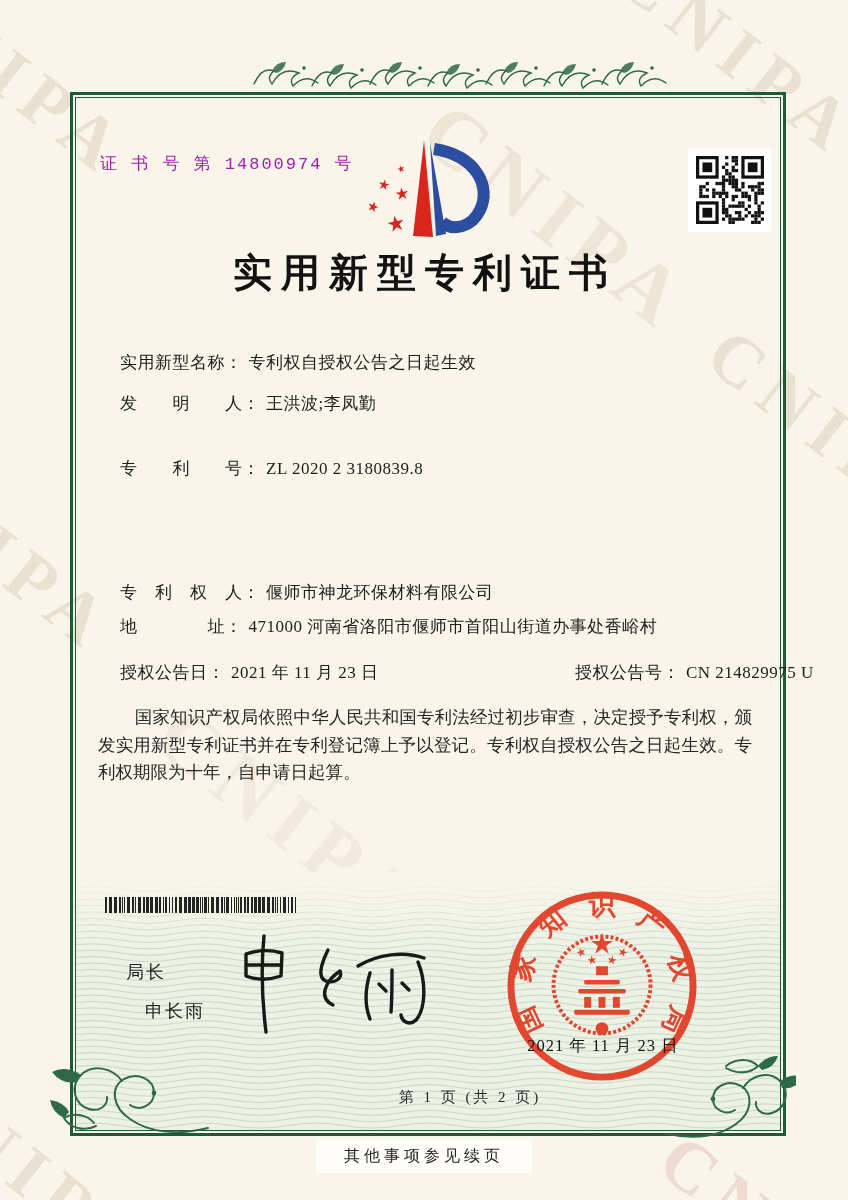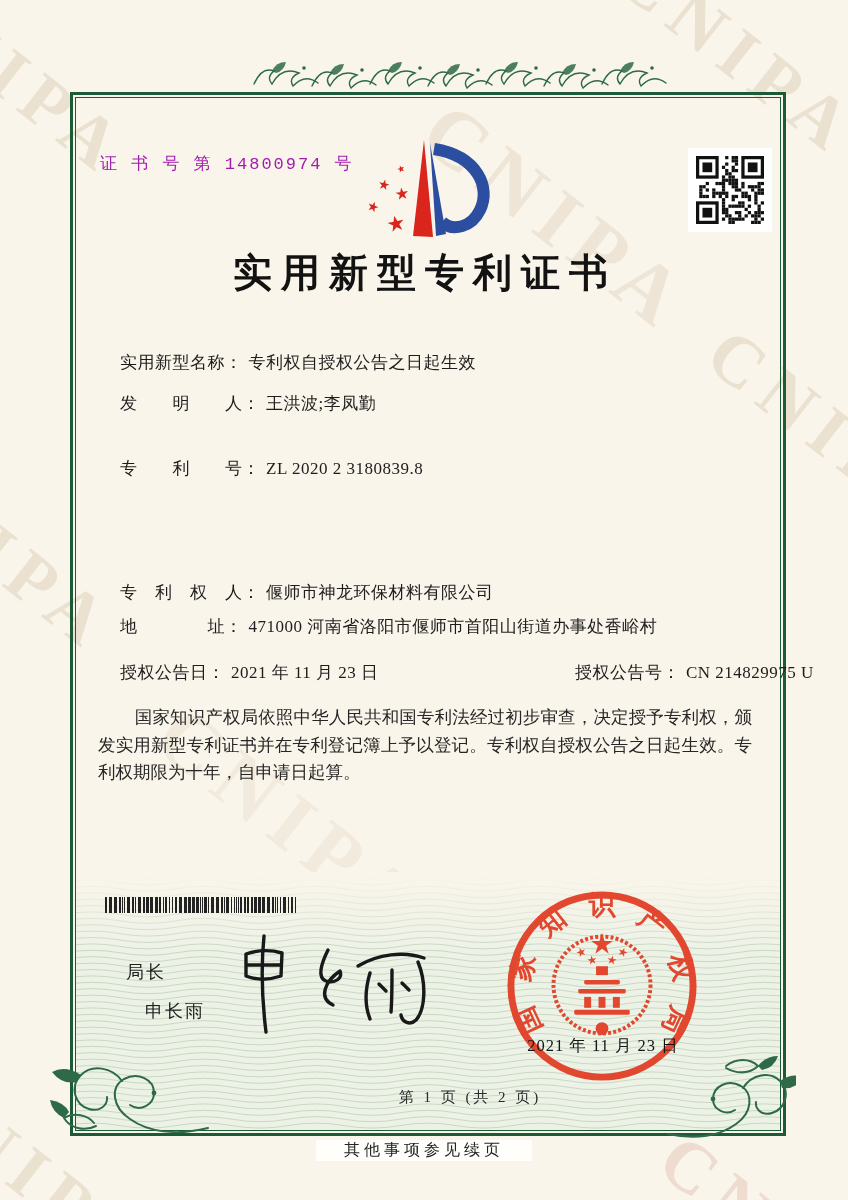--- a/index.html
+++ b/index.html
@@ -43,21 +43,21 @@
   .barcode{position:absolute;left:105px;top:897px;}
   .signer-title{position:absolute;left:118px;top:960px;font-size:18px;letter-spacing:2px;margin-left:8px;}
   .signer-name{position:absolute;left:118px;top:999px;font-size:18px;letter-spacing:2px;margin-left:27px;}
   .signature{position:absolute;left:222px;top:926px;}
   .seal{position:absolute;left:503px;top:888px;}
   .seal-date{position:absolute;left:512px;top:1035px;width:182px;text-align:center;
              font-size:16.5px;letter-spacing:1px;color:#141414;white-space:nowrap;}
   .page-no{position:absolute;left:70px;top:1088px;width:710px;text-align:center;
            font-size:15px;letter-spacing:3px;color:#2a2a2a;padding-left:45px;}
   .note{position:absolute;left:50%;top:1140px;transform:translateX(-50%);
-        background:#fffefa;padding:0 28px;font-size:16px;letter-spacing:4px;color:#242424;}
+        background:#fffefa;padding:6px 28px;font-size:16px;letter-spacing:4px;color:#242424;}
 </style>
 </head>
 <body>
 
 <div class="page">
 
   <div class="wm wm1">CNIPA</div>
   <div class="wm wm2">CNIPA</div>
   <div class="wm wm3">CNIPA</div>
   <div class="wm wm4">CNIPA</div>

